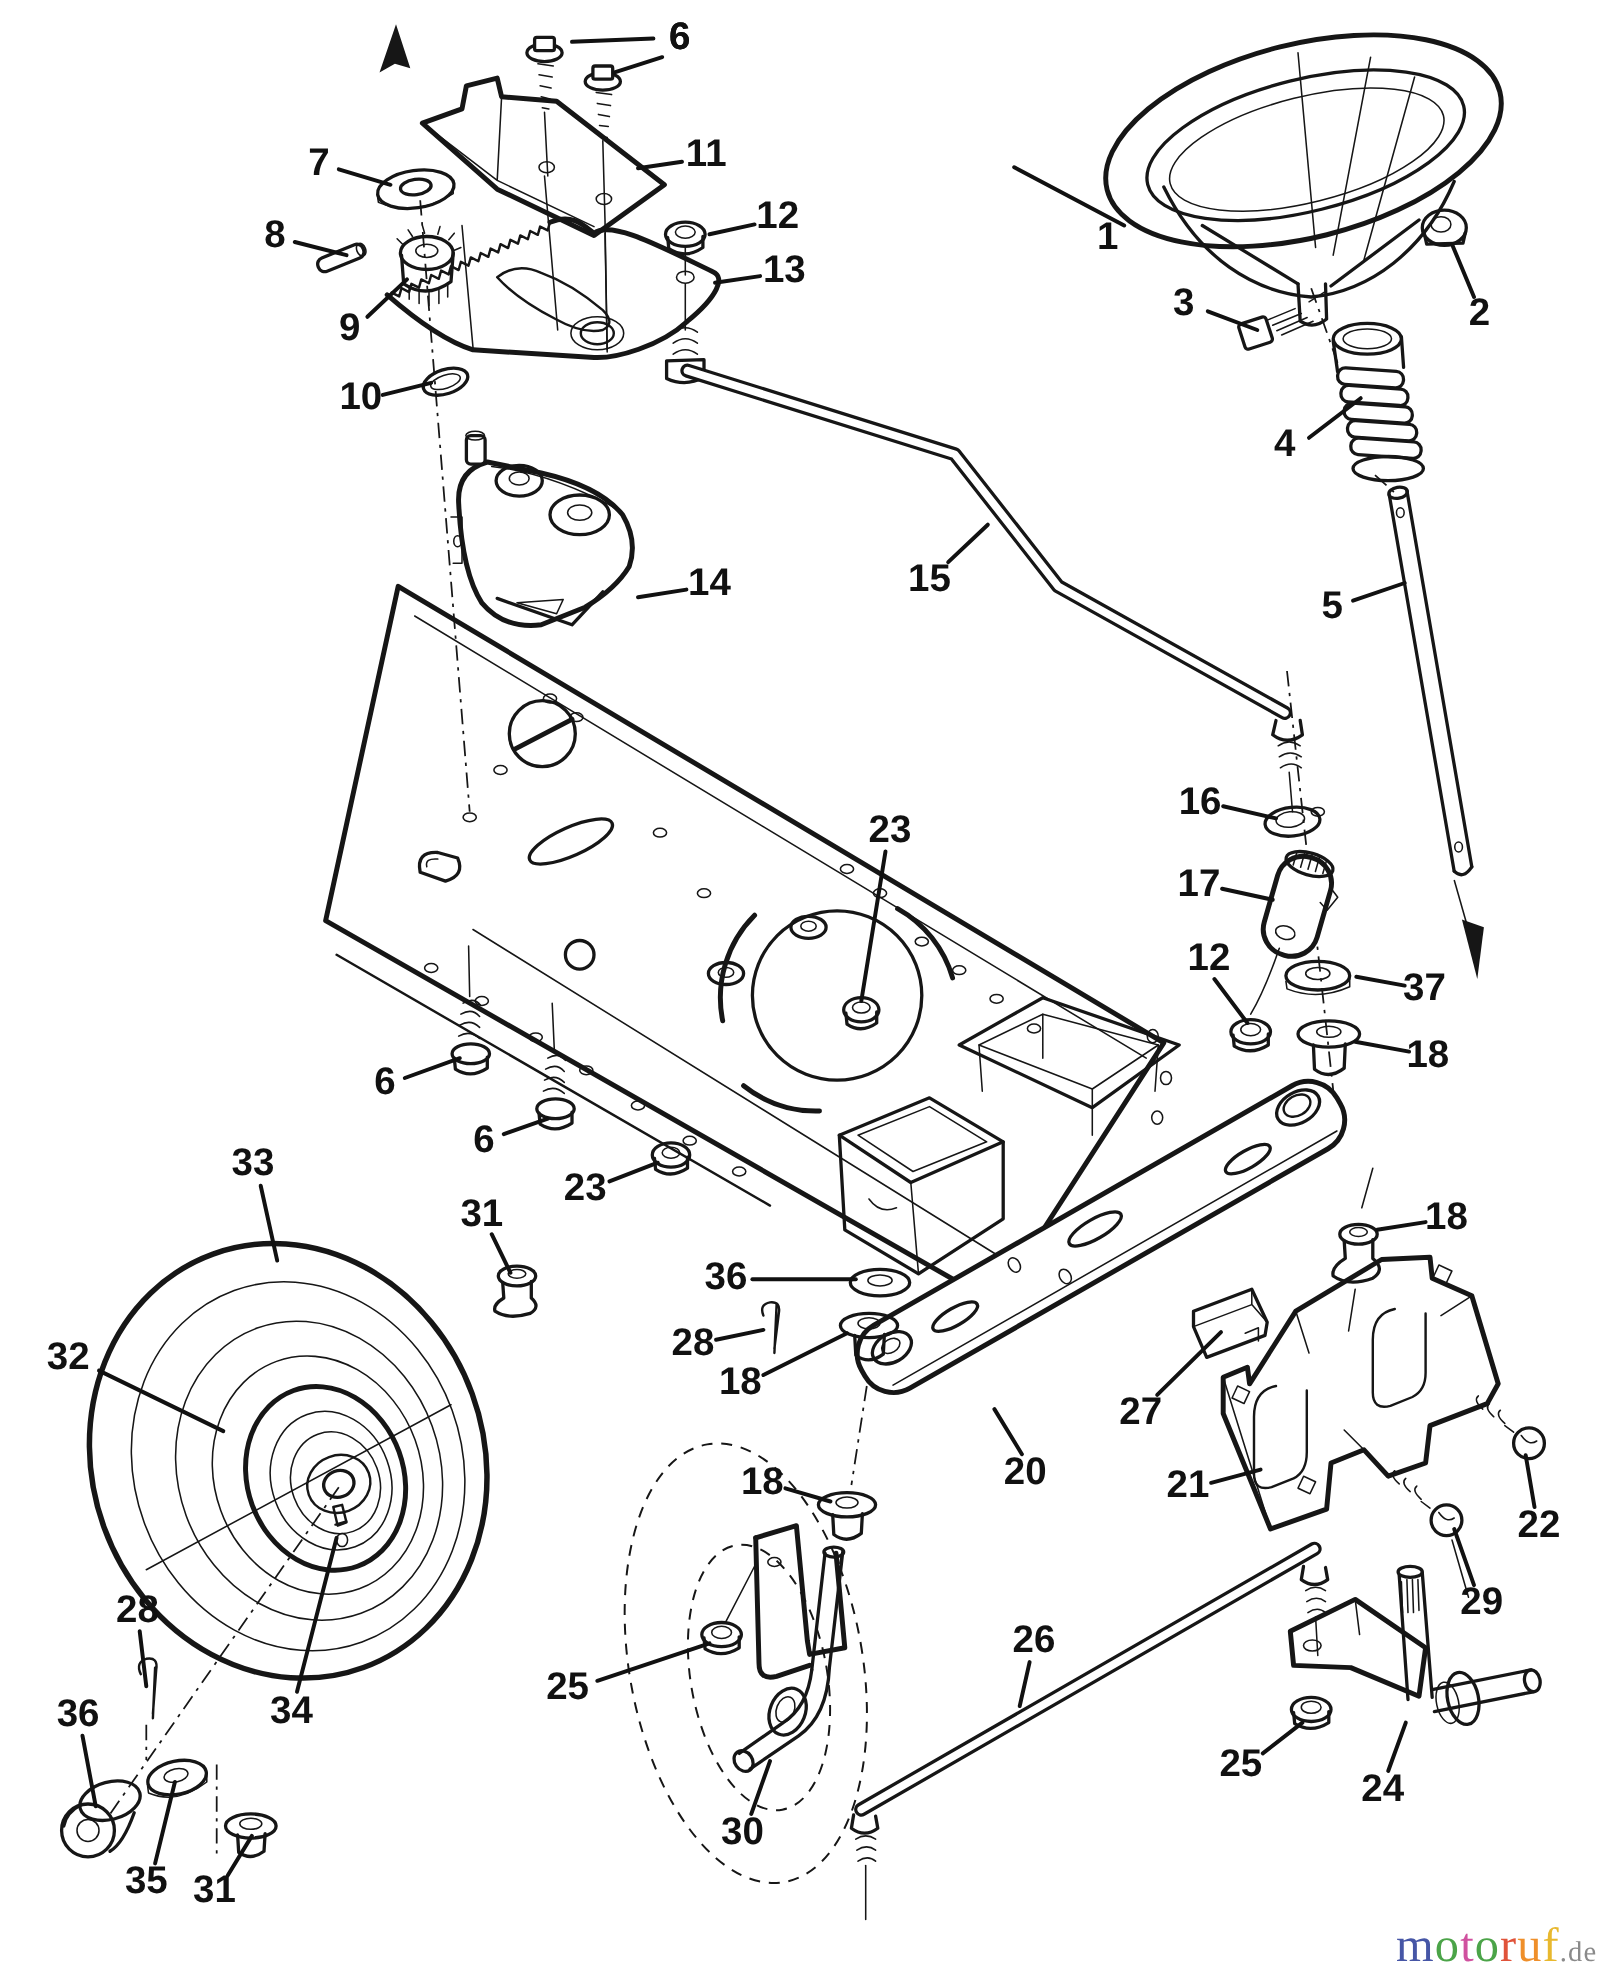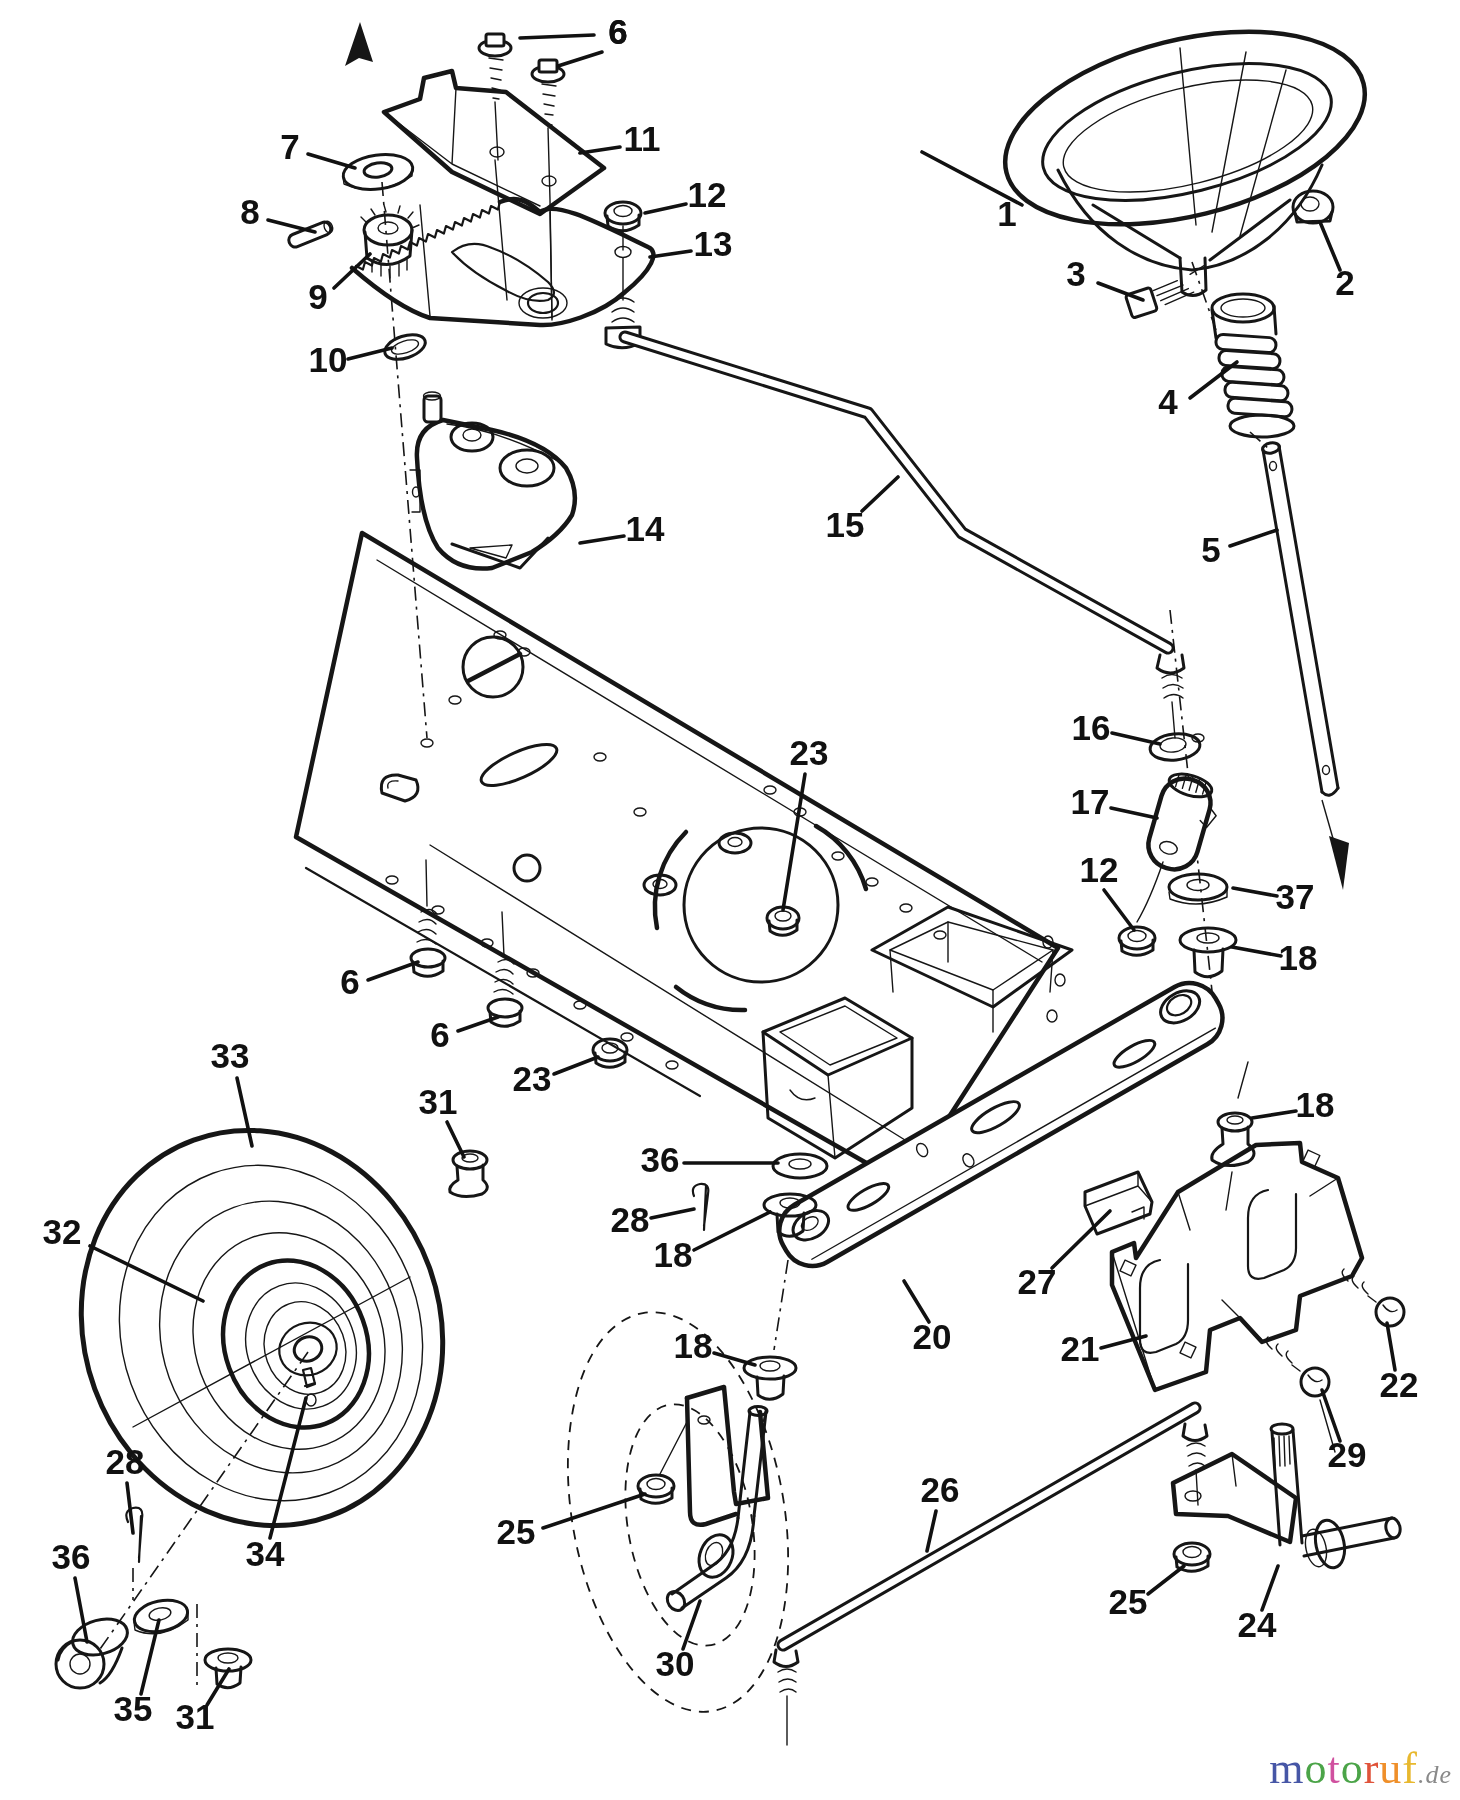--- a/index.html
+++ b/index.html
@@ -12,21 +12,21 @@
   .thin{stroke-width:1.4;}
   .med{stroke-width:2.2;}
   .wh{fill:#ffffff;}
   .solid{fill:#161616;stroke:none;}
   .dash{fill:none;stroke:#161616;stroke-width:1.6;stroke-dasharray:14 6 3 6;}
   .dash2{fill:none;stroke:#161616;stroke-width:1.8;stroke-dasharray:10 8;}
   .callout-text{font-family:"Liberation Sans",sans-serif;font-size:35px;font-weight:600;fill:#111;}
   .leader{stroke:#111;stroke-width:3.6;stroke-linecap:round;fill:none;}
   #watermark{position:absolute;right:8px;bottom:6px;font-family:"Liberation Serif",serif;
              font-size:44px;letter-spacing:1px;}
-  #watermark .suffix{font-size:26px;font-style:italic;}
+  #watermark .suffix{font-size:26px;}
 </style>
 </head>
 <body>
 
 <div id="stage">
 <svg id="art" width="1460" height="1800" viewBox="0 0 1460 1800">
 
   <g>
     <polygon class="solid" points="360,22 345,66 359,58 373,62"></polygon>
     <path class="thin" d="M357,62 L378,163"></path>

